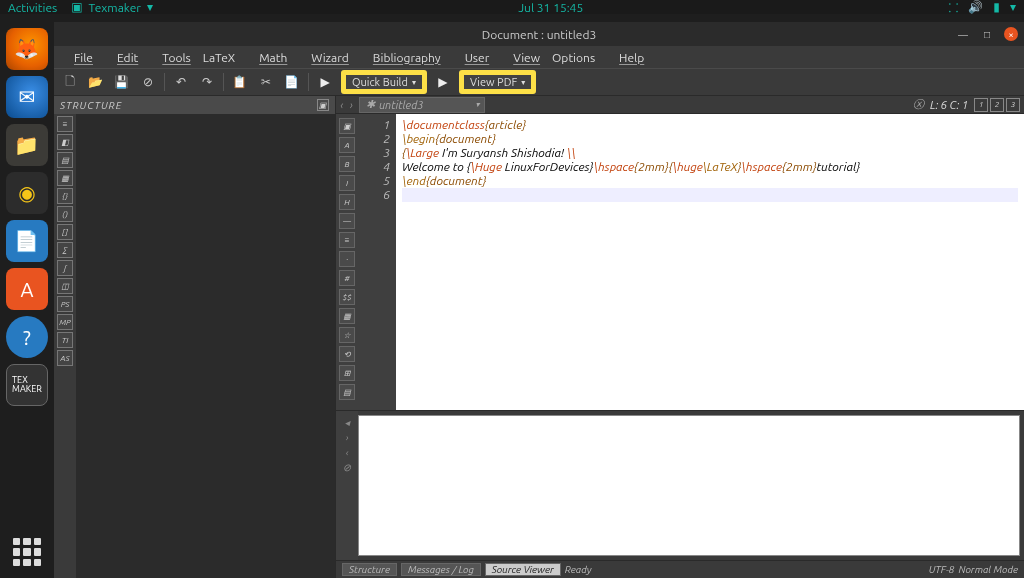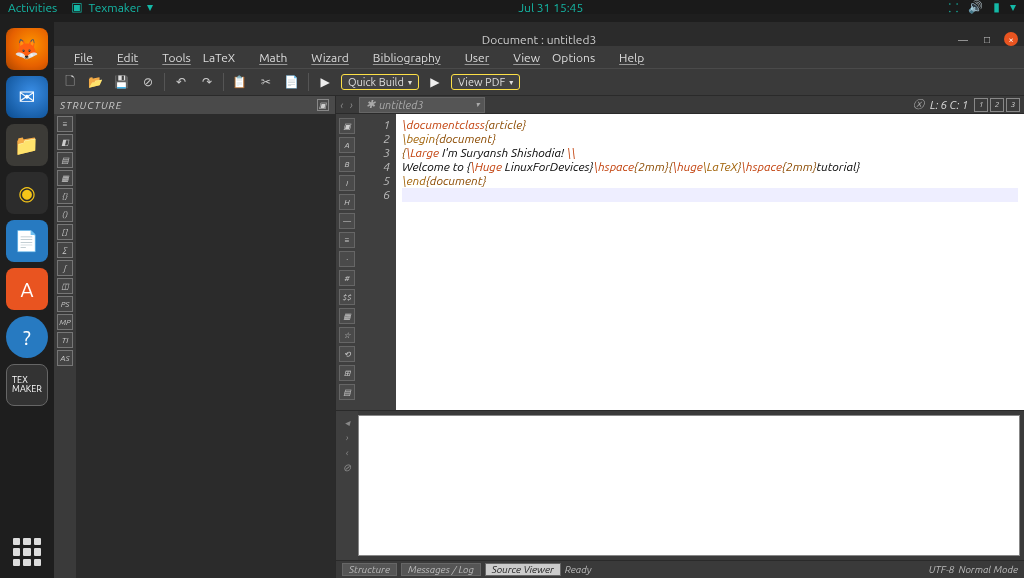--- a/index.html
+++ b/index.html
@@ -20,34 +20,34 @@
 .dock .rhythmbox { background: #2c2c2c; color: #f5c518; }
 .dock .writer { background: #277ac1; }
 .dock .software { background: #e95420; }
 .dock .help { background: #277ac1; border-radius: 50%; }
 .dock .texmaker { background: #333; border: 1px solid #666; font-size: 9px; line-height: 1; }
 .dock .apps-grid { margin-top: auto; margin-bottom: 12px; width: 28px; height: 28px; display: grid; grid-template-columns: repeat(3,1fr); grid-template-rows: repeat(3,1fr); gap: 3px; }
 .dock .apps-grid span { background: #ddd; border-radius: 1px; }
 
 
 .window { position: absolute; left: 54px; top: 22px; right: 0; bottom: 0; background: #3c3c3c; display: flex; flex-direction: column; }
-.titlebar { height: 24px; background: #2b2b2b; color: #ccc; display: flex; align-items: flex-end; justify-content: center; font-size: 12px; position: relative; }
+.titlebar { height: 24px; background: #2b2b2b; color: #ccc; display: flex; align-items: center; justify-content: center; font-size: 12px; position: relative; }
 .titlebar .controls { position: absolute; right: 6px; display: flex; gap: 10px; align-items: center; }
 .titlebar .controls span { width: 14px; height: 14px; display: inline-flex; align-items: center; justify-content: center; font-size: 10px; color: #ccc; }
 .titlebar .controls .close { background: #e95420; border-radius: 50%; color: #fff; }
 
 .menubar { height: 22px; background: #3a3a3a; color: #ddd; display: flex; align-items: center; font-size: 12px; padding: 0 8px; gap: 12px; }
 .menubar span { cursor: default; }
 .menubar .ul { text-decoration: underline; text-decoration-color: #999; text-underline-offset: 2px; margin-left: 12px; }
 
 .toolbar { height: 28px; background: #3a3a3a; border-top: 1px solid #4a4a4a; border-bottom: 1px solid #2a2a2a; display: flex; align-items: center; padding: 0 6px; gap: 6px; }
 .toolbar .tbtn { width: 20px; height: 20px; display: flex; align-items: center; justify-content: center; color: #ccc; font-size: 12px; }
 .toolbar .sep { width: 1px; height: 18px; background: #555; }
 .toolbar .play { color: #eee; }
-.toolbar .drop { border: 1px solid #fde047; border-radius: 3px; padding: 1px 6px; font-size: 11px; color: #ddd; display: flex; align-items: center; gap: 4px; background: #424242; }
+.toolbar .drop { border: 5px solid #fde047; border-radius: 3px; padding: 1px 6px; font-size: 11px; color: #ddd; display: flex; align-items: center; gap: 4px; background: #424242; }
 .toolbar .drop .caret { font-size: 8px; }
 
 .body-area { flex: 1; display: flex; min-height: 0; font-style: italic; }
 
 
 .structure { width: 282px; background: #3a3a3a; display: flex; flex-direction: column; border-right: 1px solid #2a2a2a; }
 .structure-header { height: 18px; background: #4a4a4a; color: #ccc; font-size: 10px; letter-spacing: 1px; padding: 2px 6px; display: flex; align-items: center; justify-content: space-between; }
 .structure-header .close-sq { width: 12px; height: 12px; border: 1px solid #888; font-size: 8px; display: flex; align-items: center; justify-content: center; }
 .structure-body { flex: 1; display: flex; }
 .structure-icons { width: 22px; background: #3a3a3a; display: flex; flex-direction: column; align-items: center; gap: 2px; padding-top: 2px; }

